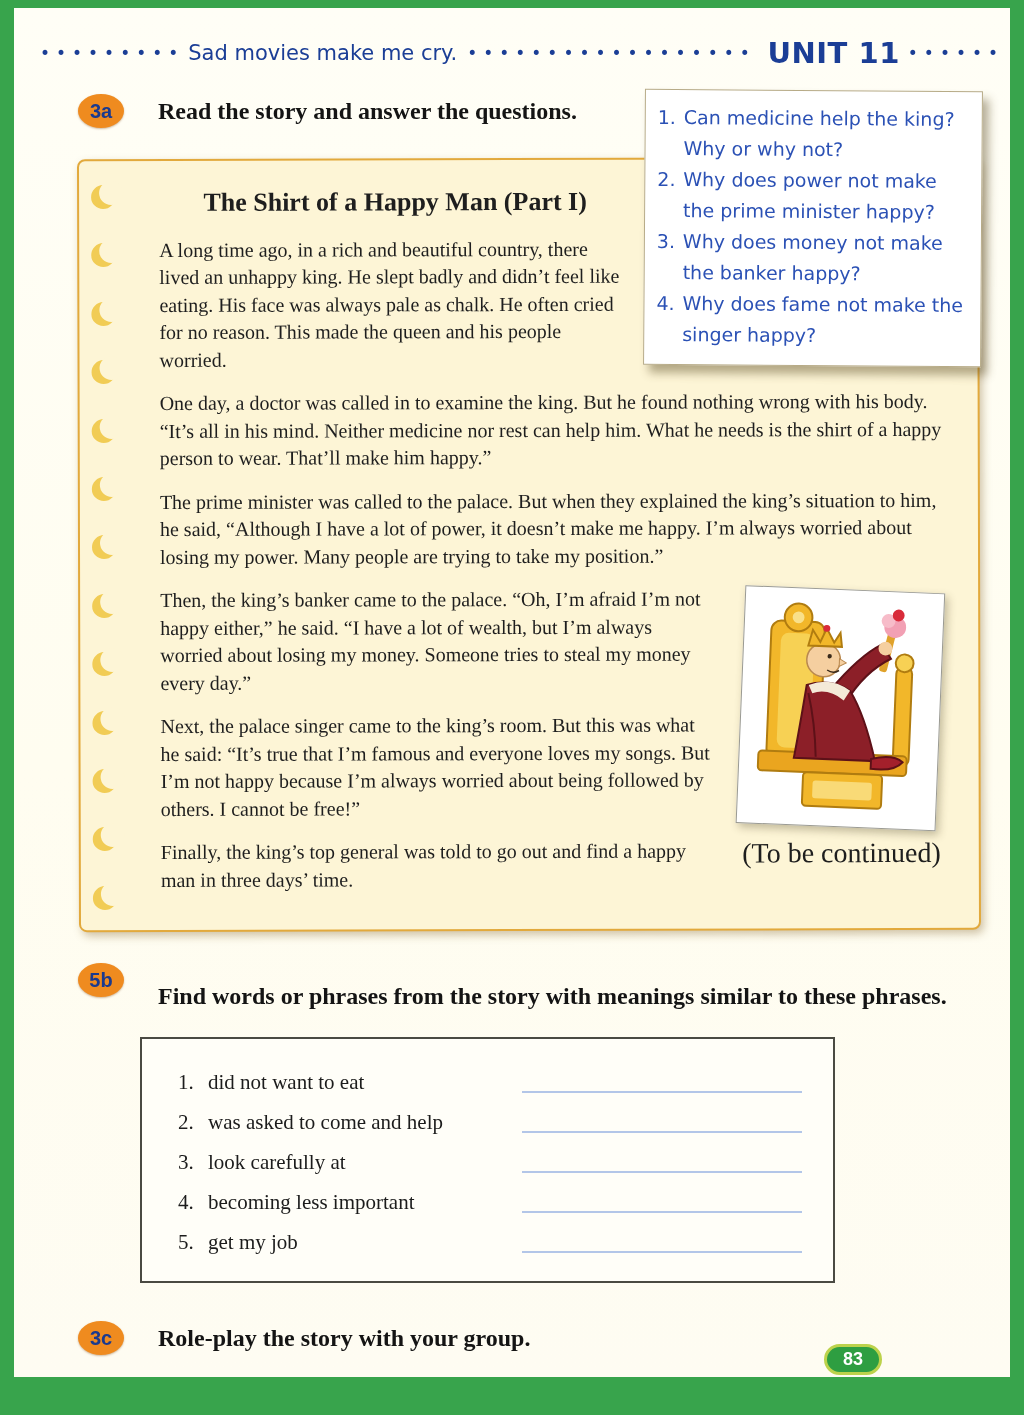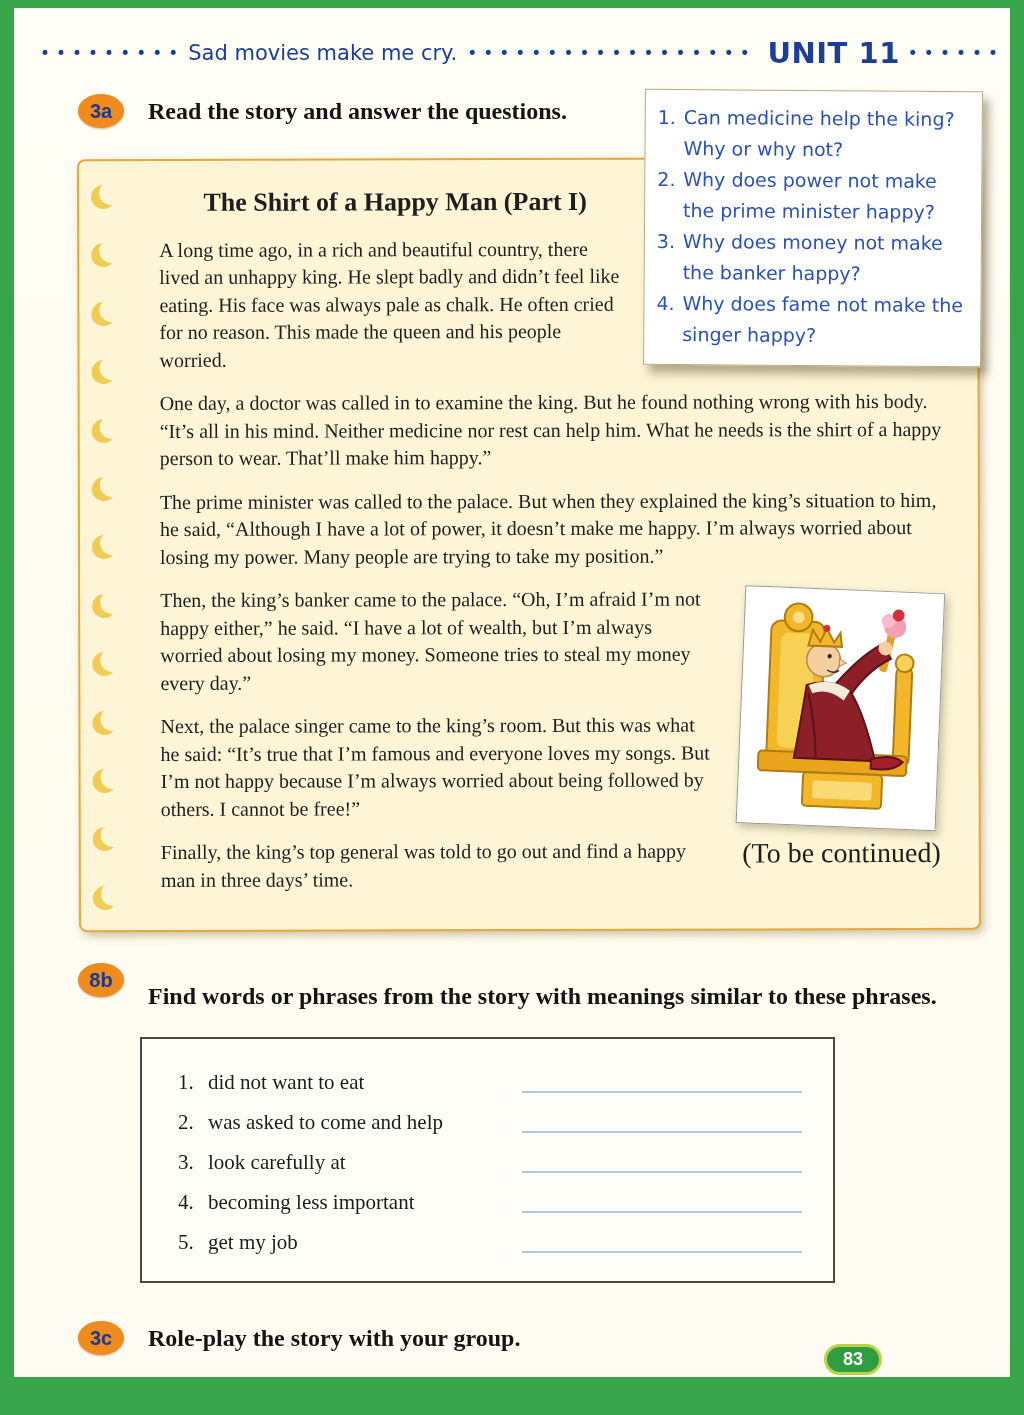--- a/index.html
+++ b/index.html
@@ -25,21 +25,21 @@
     font-family:"DejaVu Sans", sans-serif;
     white-space:nowrap; overflow:hidden;
   }
   .dots{ font-size:17px; letter-spacing:6px; color:#1b3e96; flex:0 0 auto; }
   .dots.mid{ flex:1 1 auto; overflow:hidden; margin:0 4px; }
   .h-title{ font-size:21px; margin:0 6px 0 4px; }
   .h-unit{ font-size:29px; font-weight:bold; margin:0 8px; letter-spacing:.5px; }
 
   
   .sec-row{
-    display:flex; align-items:flex-start; gap:24px;
+    display:flex; align-items:flex-start; gap:34px;
     margin:24px 0 0 64px;
   }
   .badge{
     flex:0 0 auto;
     width:46px; height:34px; border-radius:50%;
     background:#ef8b1f;
     color:#1a3a8f; font:bold 20px/34px "Liberation Sans", sans-serif;
     text-align:center;
     box-shadow:0 1px 2px rgba(120,60,0,.35);
   }
@@ -251,21 +251,21 @@
       </div>
       <div class="continued">(To be continued)</div>
     </div>
 
     <p>Then, the king’s banker came to the palace. “Oh, I’m afraid I’m not happy either,” he said. “I have a lot of wealth, but I’m always worried about losing my money. Someone tries to steal my money every day.”</p>
     <p>Next, the palace singer came to the king’s room. But this was what he said: “It’s true that I’m famous and everyone loves my songs. But I’m not happy because I’m always worried about being followed by others. I cannot be free!”</p>
     <p>Finally, the king’s top general was told to go out and find a happy man in three days’ time.</p>
   </div>
 
   <div class="sec-row" style="margin-top:32px;">
-    <span class="badge">8b</span>
+    <span class="badge">5b</span>
     <h2 class="sec-heading wide">Find words or phrases from the story with meanings similar to these phrases.</h2>
   </div>
 
   <div class="exbox">
     <div class="ex-row">
       <span class="ex-num">1.</span>
       <span class="ex-text">did not want to eat</span>
       <span class="ex-line"></span>
     </div>
     <div class="ex-row">

